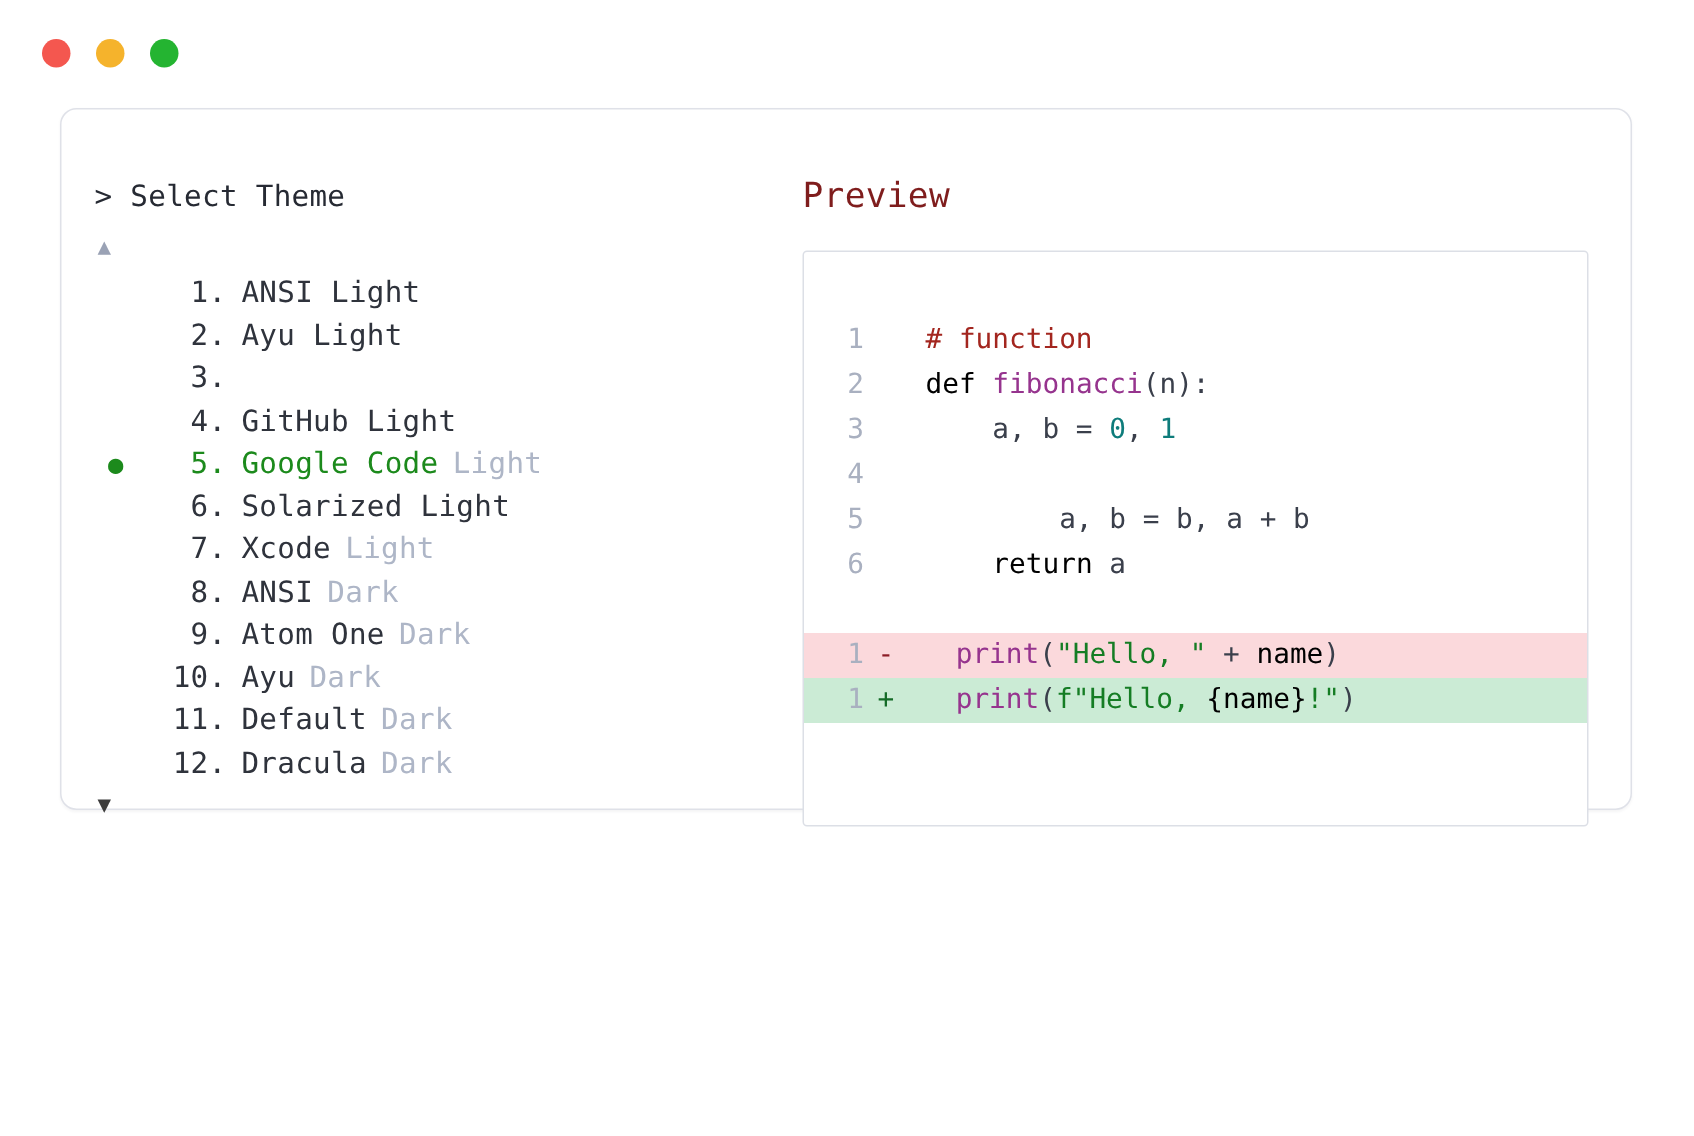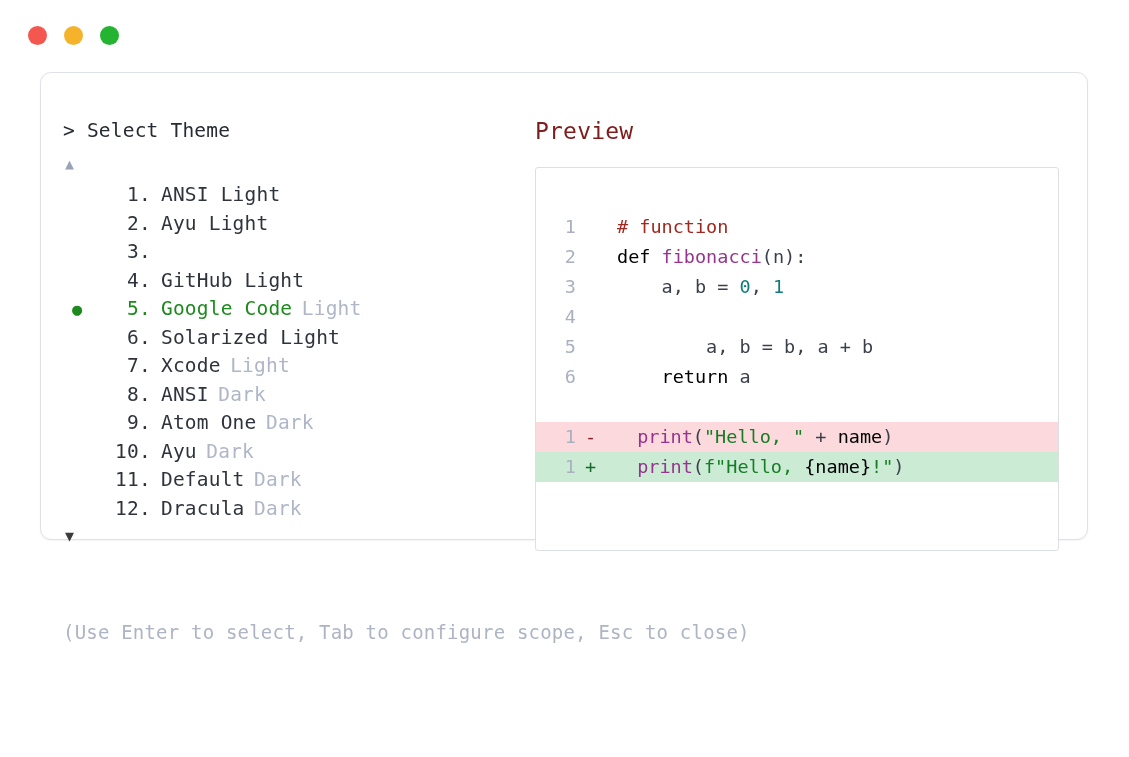--- a/index.html
+++ b/index.html
@@ -260,16 +260,15 @@
             <div class="code-line"><span class="gutter">6</span><span class="code-body"><span class="tk-plain">    </span><span class="tk-kw">return</span><span class="tk-plain"> a</span></span></div>
           </div>
         <div class="code-spacer"></div>
         <div id="diff-block">
             <div class="diff-line del"><span class="gutter">1</span><span class="diff-sign">-</span><span class="code-body"><span class="tk-fn">print</span><span class="tk-punct">(</span><span class="tk-str">"Hello, "</span><span class="tk-plain"> + </span><span class="tk-var">name</span><span class="tk-punct">)</span></span></div>
             <div class="diff-line add"><span class="gutter">1</span><span class="diff-sign">+</span><span class="code-body"><span class="tk-fn">print</span><span class="tk-punct">(</span><span class="tk-str">f"Hello, </span><span class="tk-var">{name}</span><span class="tk-str">!"</span><span class="tk-punct">)</span></span></div>
           </div>
       </div>
     </div>
 
-    <span class="hint">(Use Enter to select, Tab to configure scope, Esc to close)</span>
 
   </div>
 </div>
 
 </body></html>

